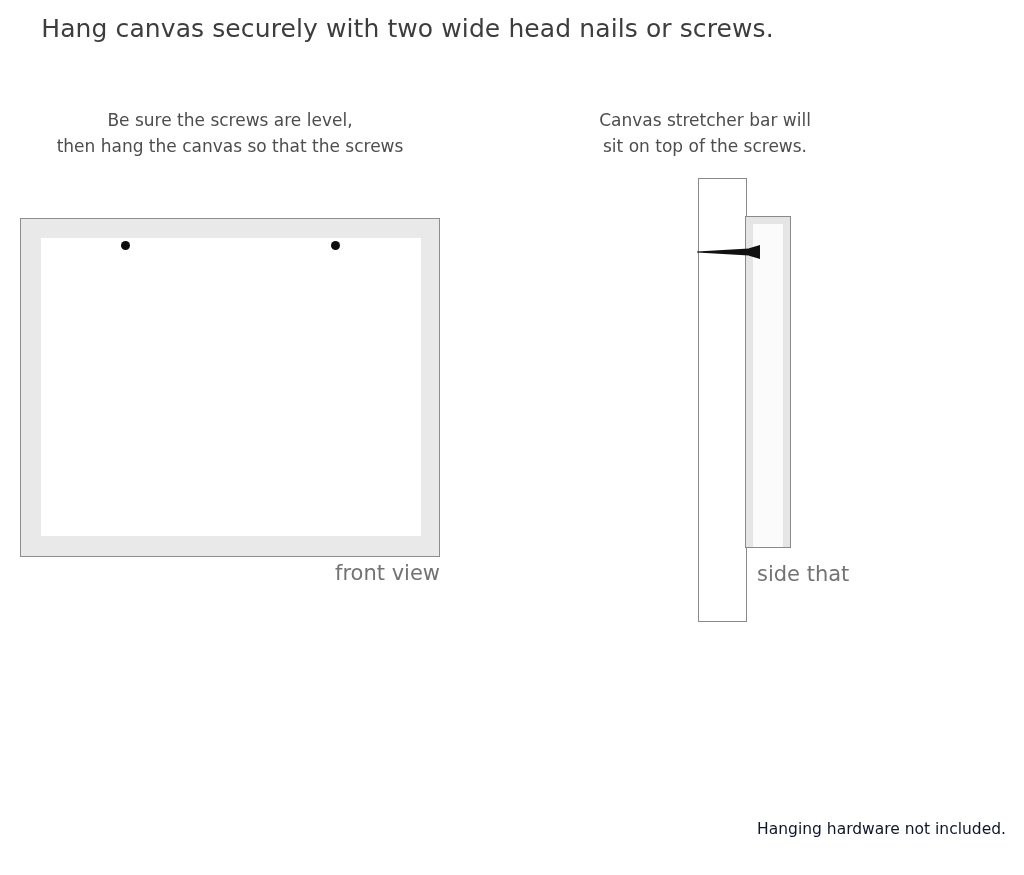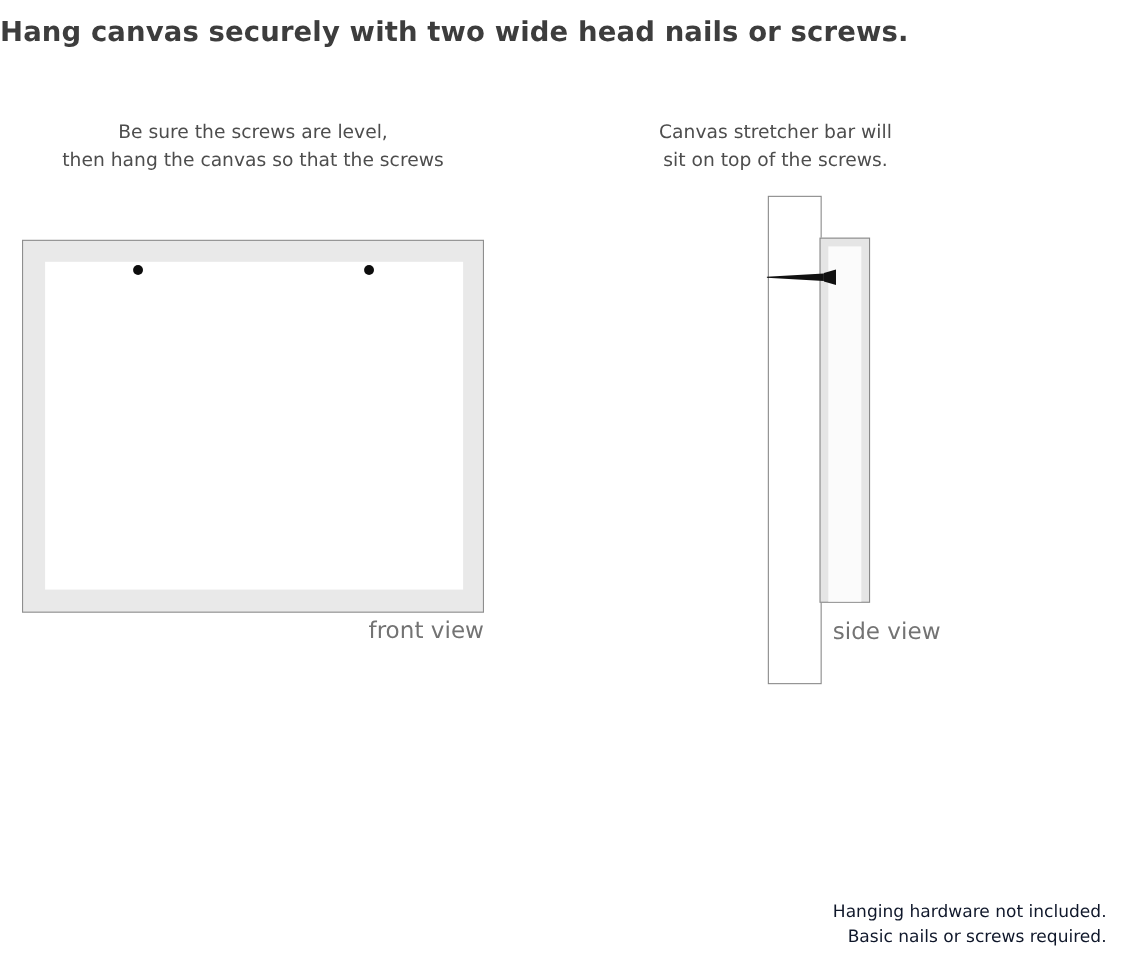--- a/index.html
+++ b/index.html
@@ -17,21 +17,21 @@
   }
 
   
   .headline {
     position: absolute;
     left: 0;
     top: 14px;
     width: 815px;
     text-align: center;
     font-size: 25px;
-    font-weight: 700;
+    font-weight: 400;
     color: #3d3d3d;
     letter-spacing: 0.1px;
     white-space: nowrap;
   }
 
   
   .caption {
     position: absolute;
     text-align: center;
     font-size: 17px;
@@ -166,18 +166,17 @@
   </div>
   <div class="side-screw">
     <svg width="75" height="18" viewBox="0 0 75 18" xmlns="http://www.w3.org/2000/svg">
 
       <polygon points="0,8.6 52,5.6 52,12.4 0,9.6" fill="#111111"></polygon>
 
       <polygon points="52,5.2 63,2.0 63,16.0 52,12.8" fill="#111111"></polygon>
     </svg>
   </div>
 </div>
-<div class="viewlabel viewlabel-side">side view</div>
+<div class="viewlabel viewlabel-side">side that</div>
 
 <div class="footer">
   <div>Hanging hardware not included.</div>
-  <div>Basic nails or screws required.</div>
 </div>
 
 </body></html>

